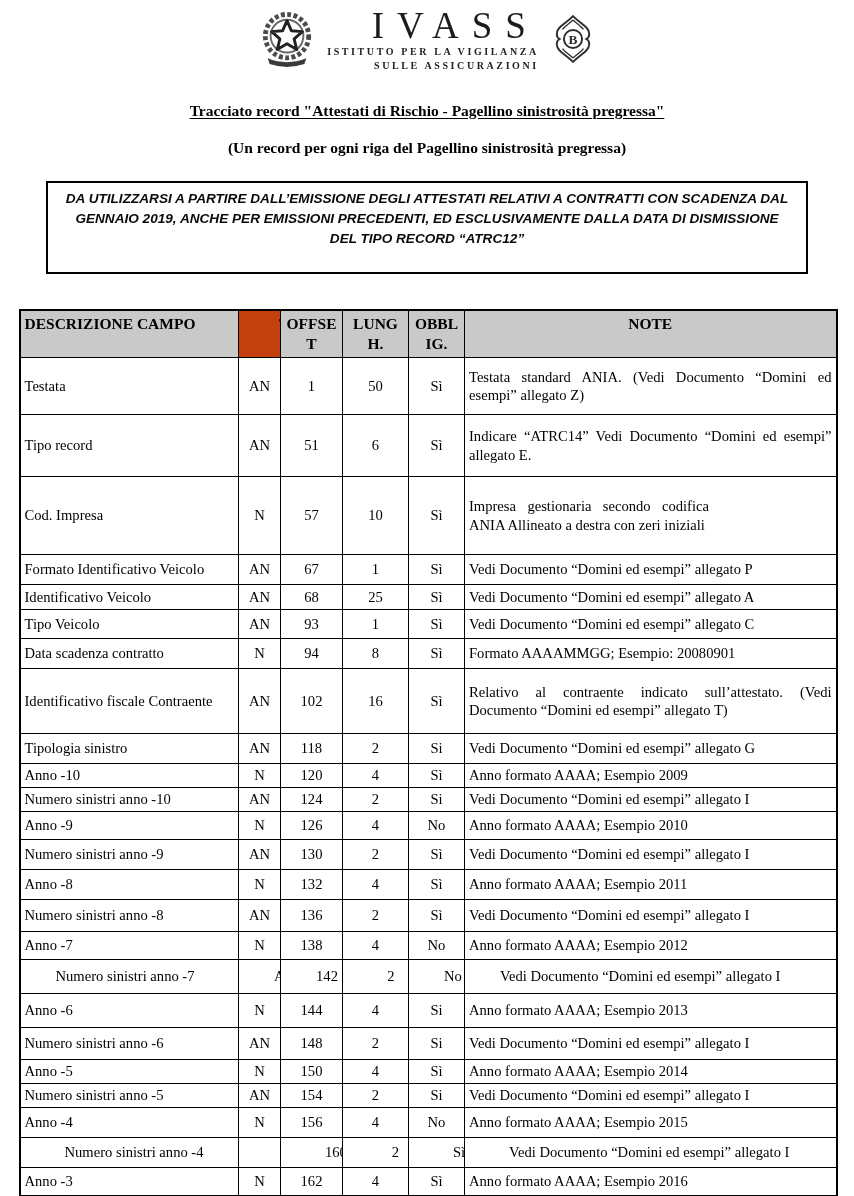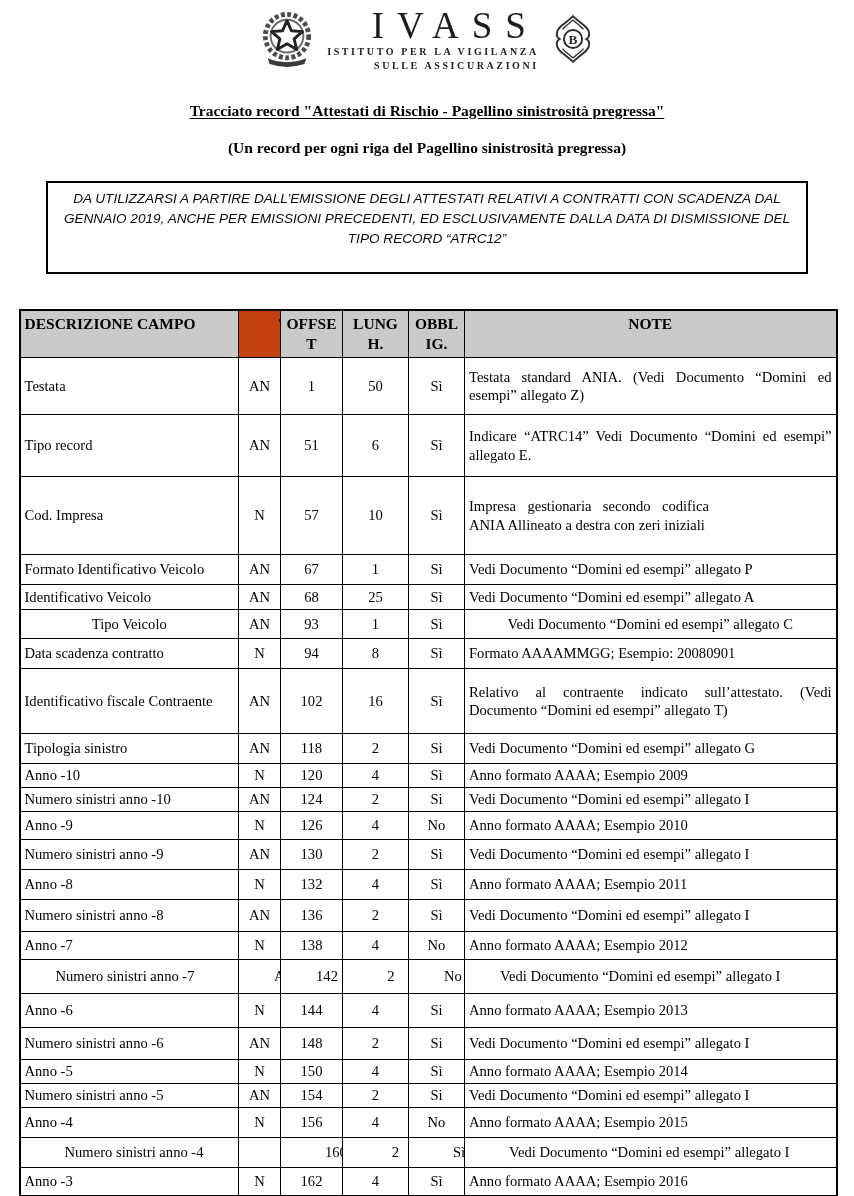--- a/index.html
+++ b/index.html
@@ -61,21 +61,21 @@
   
   .notice-box {
     margin: 24px auto 8px auto;
     width: 762px;
     min-height: 73px;
     border: 2px solid #000;
     padding: 6px 14px 22px 14px;
     text-align: center;
     font-family: "Liberation Sans", sans-serif;
     font-style: italic;
-    font-weight: 400;
+    font-weight: 700;
     font-size: 13.6px;
     line-height: 1.5;
     color: #0a0a0a;
   }
 
   
   .table-wrap { margin: 35px auto 0 auto; width: 817px; }
   table.record {
     border-collapse: collapse;
     table-layout: fixed;
@@ -104,21 +104,21 @@
   td.c-mid    { text-align: center; }
   td.c-note   { text-align: justify; padding: 2px 5px; }
   td.c-note .note-narrow { display: block; max-width: 240px; text-align: justify; }
 
   
   tbody tr:nth-child(1)  td { height: 57px; }
   tbody tr:nth-child(2)  td { height: 62px; }
   tbody tr:nth-child(3)  td { height: 78px; }
   tbody tr:nth-child(4)  td { height: 30px; }
   tbody tr:nth-child(5)  td { height: 25px; }
-  tbody tr:nth-child(6)  td { height: 29px; text-align: center; }
+  tbody tr:nth-child(6)  td { height: 29px; }
   tbody tr:nth-child(7)  td { height: 30px; }
   tbody tr:nth-child(8)  td { height: 65px; }
   tbody tr:nth-child(9)  td { height: 30px; }
   tbody tr:nth-child(10) td { height: 23px; }
   tbody tr:nth-child(11) td { height: 22px; }
   tbody tr:nth-child(12) td { height: 28px; }
   tbody tr:nth-child(13) td { height: 30px; }
   tbody tr:nth-child(14) td { height: 30px; }
   tbody tr:nth-child(15) td { height: 32px; }
   tbody tr:nth-child(16) td { height: 28px; }

